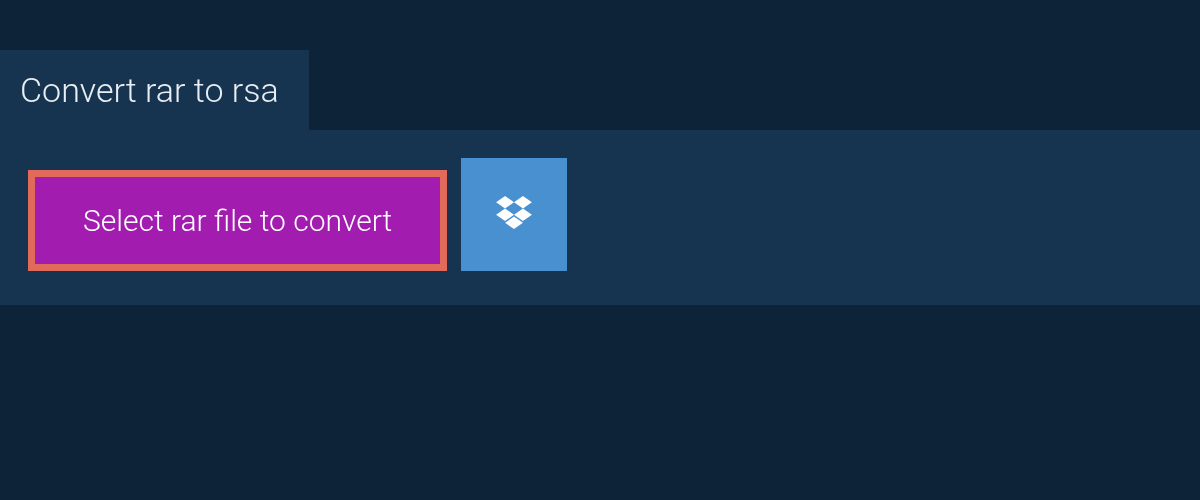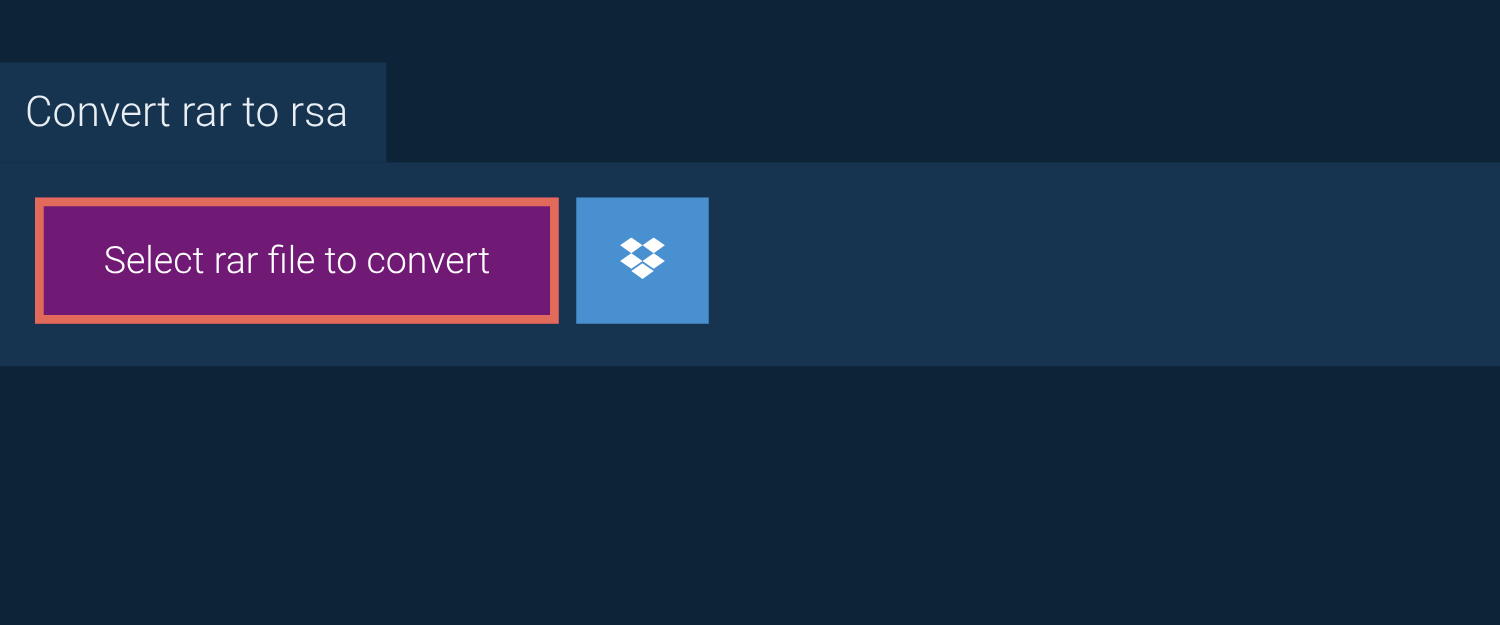--- a/index.html
+++ b/index.html
@@ -30,31 +30,32 @@
       background-color: #16344f;
       padding: 28px 28px 34px 28px;
       width: 100%;
     }
     .button-row {
       display: flex;
       gap: 14px;
       align-items: stretch;
     }
     .select-file-button {
-      background-color: #701a75;
+      background-color: #a21caf;
       border: 7px solid #e16a5a;
       color: #ffffff;
       font-size: 30px;
       font-weight: 300;
       padding: 26px 48px;
       cursor: pointer;
       display: flex;
       align-items: center;
       justify-content: center;
       font-family: inherit;
+      margin-top: 12px;
     }
     .dropbox-button {
       background-color: #4990d0;
       border: none;
       width: 106px;
       cursor: pointer;
       display: flex;
       align-items: center;
       justify-content: center;
     }

